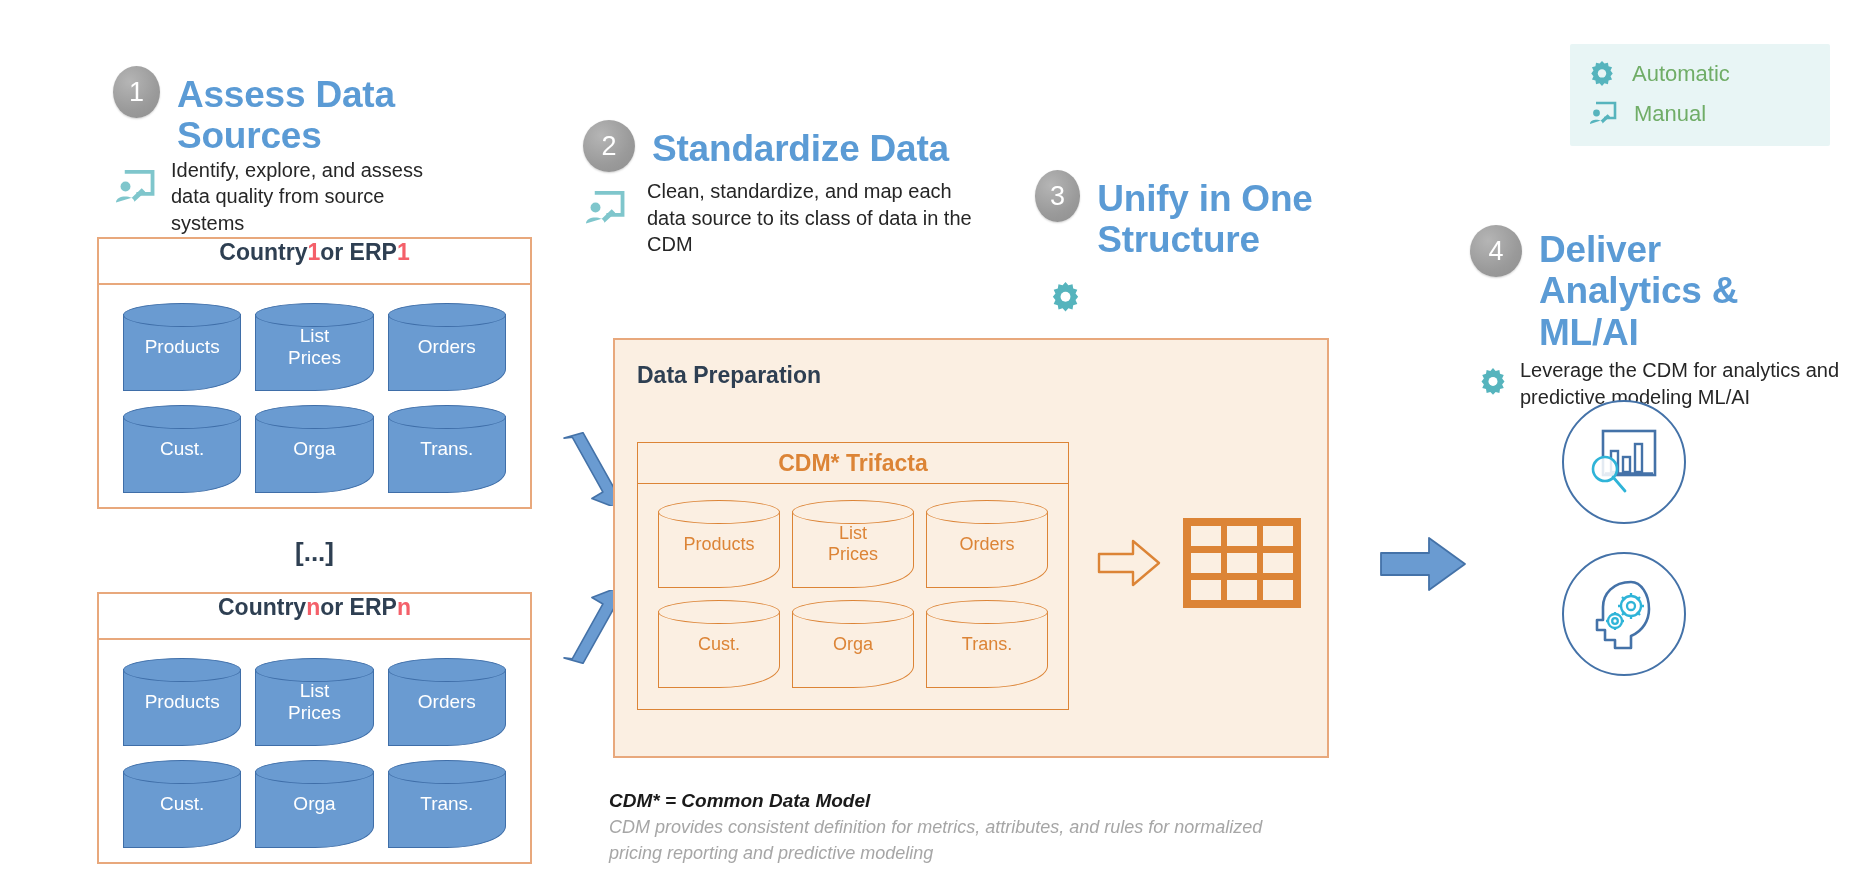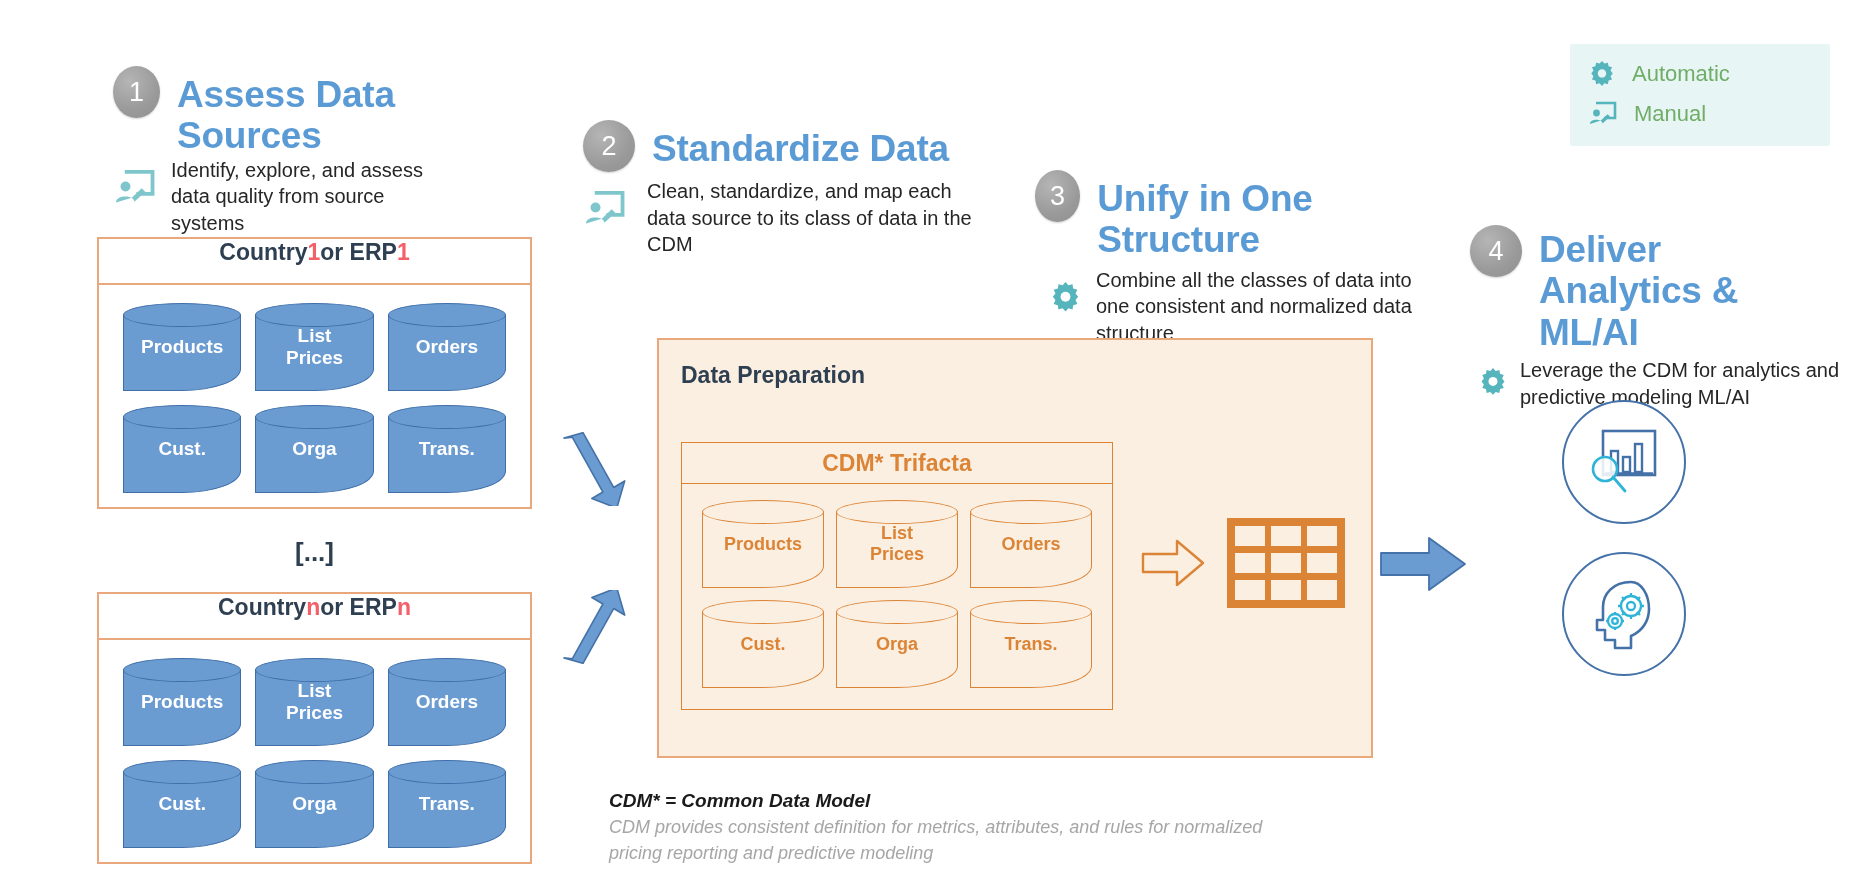--- a/index.html
+++ b/index.html
@@ -38,21 +38,21 @@
     border:2px solid #E8A87C;background:#fff;box-sizing:border-box;
   }
   .src-head{
     border-bottom:2px solid #E8A87C;height:44px;
     display:flex;align-items:flex-start;justify-content:center;
     color:#2E3F52;font-size:23px;font-weight:bold;
   }
   .src-head .hl{color:#F4606A;}
   .cyl-grid{
     display:grid;grid-template-columns:repeat(3,1fr);
-    column-gap:14px;row-gap:14px;padding:18px 24px 20px 24px;font-weight:bold;
+    column-gap:14px;row-gap:14px;padding:18px 24px 20px 24px;
   }
   .cyl{
     position:relative;height:88px;
   }
   .cyl .body{
     position:absolute;left:0;right:0;top:11px;bottom:0;
     background:#6A9BD1;border:1.6px solid #3F6EA8;
     border-radius:0 0 50%/0 0 22px 22px;
   }
   .cyl .top{
@@ -162,21 +162,20 @@
     <div class="step-num">3</div>
     <div class="step-title" style="padding-top:8px;">Unify in One Structure</div>
   </div>
   <div style="display:flex;align-items:flex-start;gap:14px;margin-top:6px;">
     <span style="display:flex;flex:0 0 auto;margin-top:14px;margin-left:14px;">
       <svg width="33" height="33" viewBox="0 0 24 24" fill="#56b4bd">
         <path d="M12 0.8 14.1 3.1 17.1 2.3 17.6 5.4 20.6 6.3 19.3 9.1 21.2 11.5 19.3 13.9 20.6 16.7 17.6 17.6 17.1 20.7 14.1 19.9 12 22.2 9.9 19.9 6.9 20.7 6.4 17.6 3.4 16.7 4.7 13.9 2.8 11.5 4.7 9.1 3.4 6.3 6.4 5.4 6.9 2.3 9.9 3.1Z"></path>
         <circle cx="12" cy="11.5" r="3.6" fill="#ffffff"></circle>
       </svg>
     </span>
-    <div class="step-desc" style="width:320px;">Combine all the classes of data into one consistent and normalized data structure</div>
   </div>
 </div>
 
 <div class="abs" style="left:1470px;top:225px;width:390px;">
   <div style="display:flex;align-items:flex-start;gap:17px;">
     <div class="step-num">4</div>
     <div class="step-title" style="padding-top:4px;width:290px;">Deliver Analytics &amp; ML/AI</div>
   </div>
   <div style="display:flex;align-items:flex-start;gap:12px;margin-top:4px;">
     <span style="display:flex;flex:0 0 auto;margin-top:10px;margin-left:8px;">
@@ -279,21 +278,21 @@
   <svg width="76" height="74" viewBox="0 0 76 74">
     <path d="M8 10 L26 2 L64 52 L74 44 L70 72 L44 66 L54 58 L16 8 Z" transform="rotate(8 38 37)" fill="#6A9BD1" stroke="#4472A8" stroke-width="1.6" stroke-linejoin="round"></path>
   </svg>
 </div>
 <div class="abs" style="left:552px;top:590px;">
   <svg width="76" height="74" viewBox="0 0 76 74">
     <path d="M8 64 L26 72 L64 22 L74 30 L70 2 L44 8 L54 16 L16 66 Z" transform="rotate(-8 38 37)" fill="#6A9BD1" stroke="#4472A8" stroke-width="1.6" stroke-linejoin="round"></path>
   </svg>
 </div>
 
-<div class="abs prep" style="left:613px;top:338px;width:716px;height:420px;margin-left:44px;">
+<div class="abs prep" style="left:613px;top:338px;width:716px;height:420px;">
   <div class="prep-title abs" style="left:22px;top:22px;">Data Preparation</div>
 
   <div class="abs cdm-box" style="left:22px;top:102px;width:432px;height:268px;">
     <div class="cdm-head">CDM* Trifacta</div>
     <div class="cyl-grid" style="padding:16px 20px;column-gap:12px;row-gap:12px;">
       <div class="cyl cyl-o">
           <div class="body"></div>
           <div class="top"></div>
           <div class="lbl">Products</div>
         </div>

